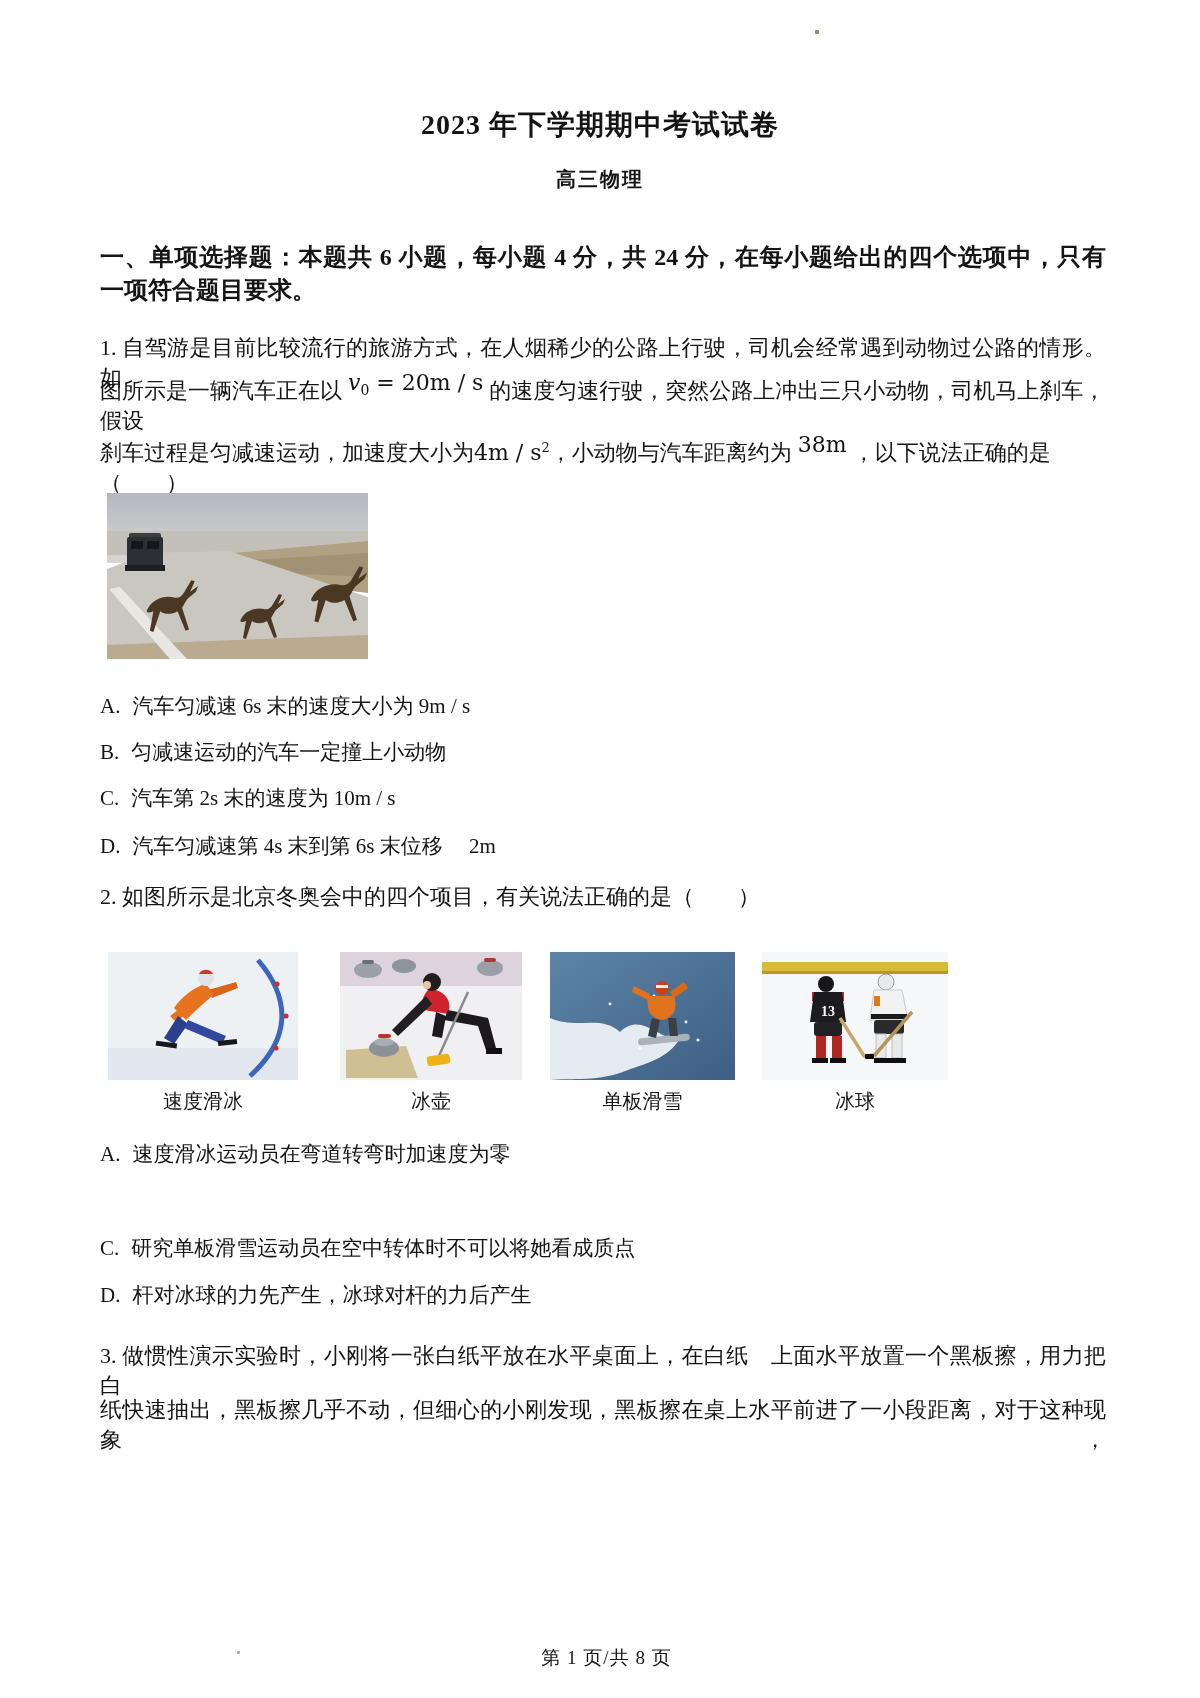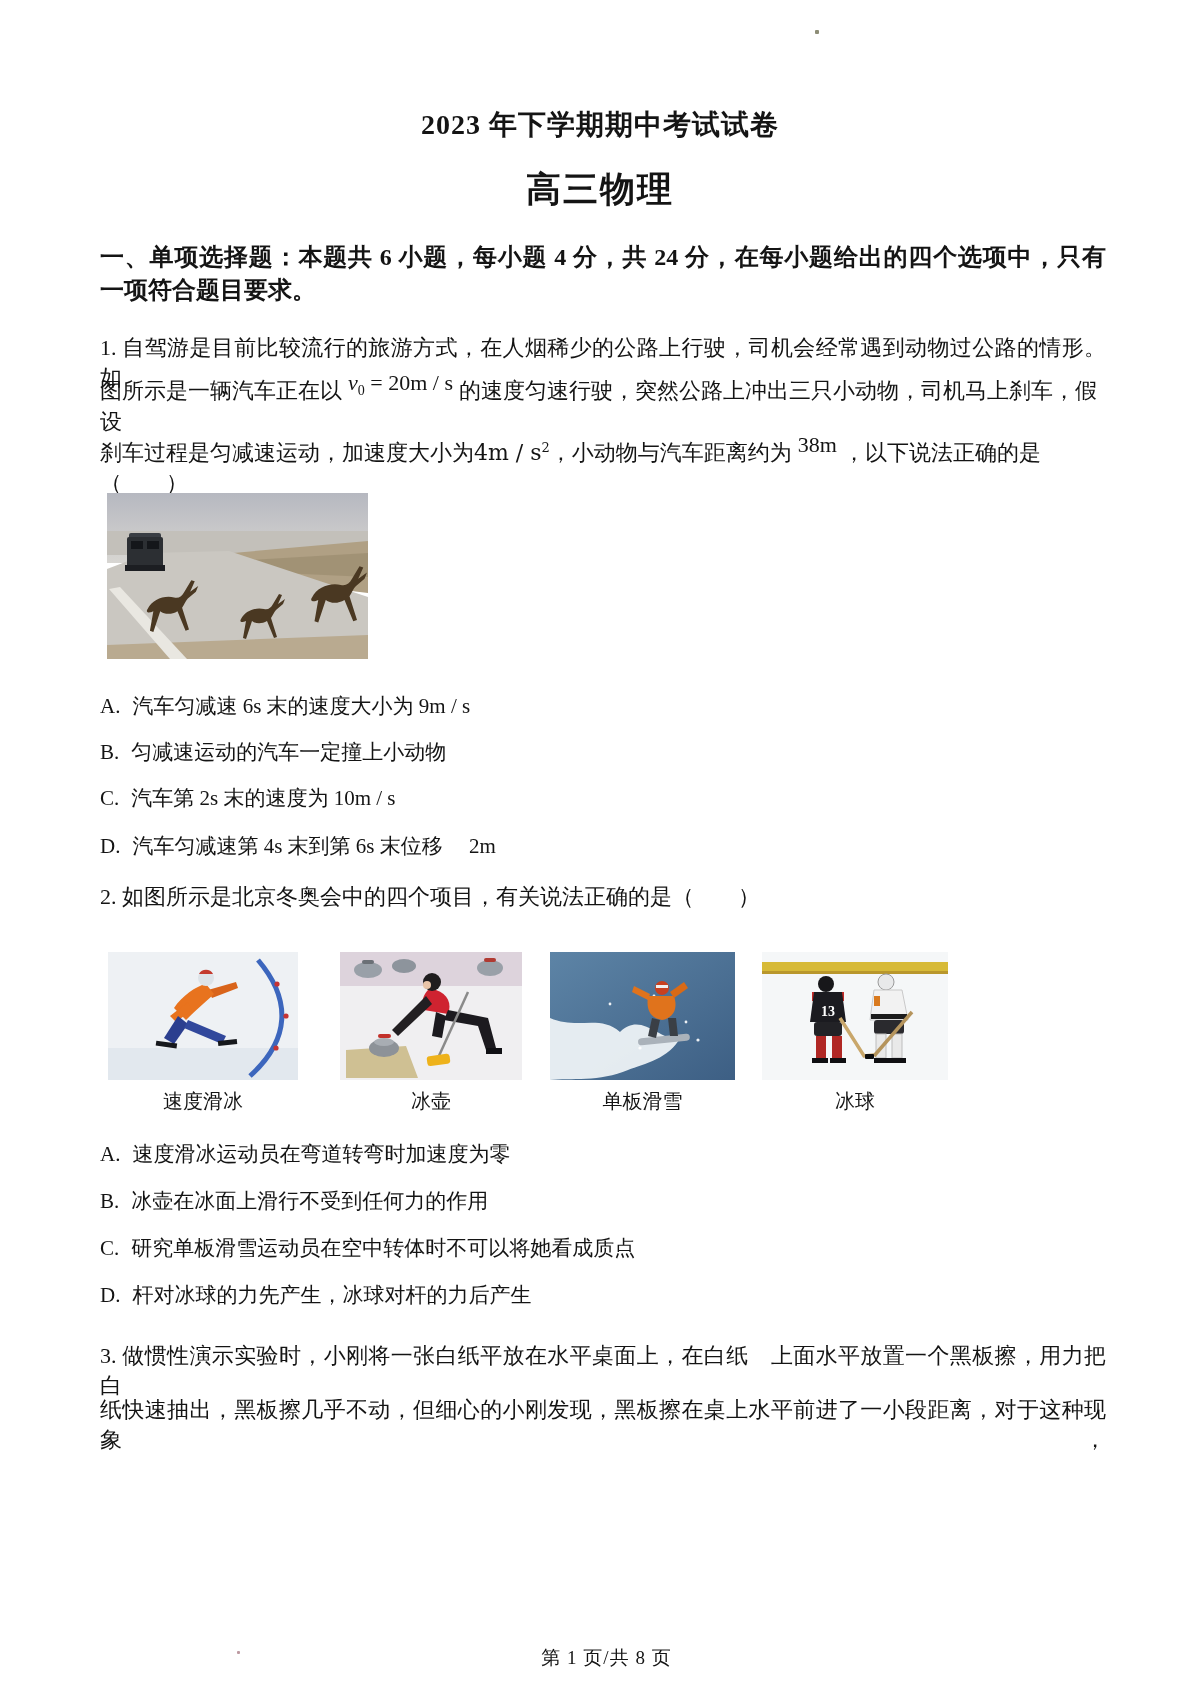--- a/index.html
+++ b/index.html
@@ -5,28 +5,28 @@
   * { margin:0; padding:0; box-sizing:border-box; }
   html,body { background:#ffffff; }
   .page {
     position:relative; width:1200px; height:1698px; margin:0 auto;
     background:#ffffff; color:#141414; overflow:hidden;
     font-family:"Liberation Serif","DejaVu Serif",serif;
   }
   .abs { position:absolute; }
   .centerline { left:0; width:1200px; text-align:center;font-family:Liberation Serif, serif; }
   .title { font-size:28px; font-weight:700; letter-spacing:1px; }
-  .subtitle { font-size:35px; font-weight:700; letter-spacing:2px; }
+  .subtitle { font-size:20px; font-weight:700; letter-spacing:2px; }
   .secline { left:100px; width:1006px; font-size:24px; font-weight:700; }
   .bodyline { left:100px; width:1006px; font-size:22px; white-space:normal; }
   .jl { text-align:justify; text-align-last:justify;margin-top:15px; }
   .optline { left:100px; width:1006px; font-size:21px; }
   .optline .lab { margin-right:12px; }
   .math { font-family:"DejaVu Serif",serif; }
-  .raised { position:relative; top:-8px; margin:0 6px; display:inline-block;font-family:Liberation Serif, serif; }
+  .raised { position:relative; top:-8px; margin:0 6px; display:inline-block; }
   .vit { font-style:italic; }
   sub { font-size:14px; }
   sup { font-size:13px; }
   .fig { position:absolute; overflow:hidden; }
   .caption { position:absolute; font-size:20px; text-align:center; }
   .footer { font-size:19px; letter-spacing:1px;padding-left:13px; }
   .speck { position:absolute; border-radius:1px; }
 </style>
 </head>
 <body>
@@ -202,21 +202,20 @@
       </g>
     </svg>
   </div>
 
   <div class="caption" style="left:108px;top:1088px;width:190px">速度滑冰</div>
   <div class="caption" style="left:340px;top:1088px;width:182px">冰壶</div>
   <div class="caption" style="left:550px;top:1088px;width:185px">单板滑雪</div>
   <div class="caption" style="left:762px;top:1088px;width:186px">冰球</div>
 
   <div class="abs optline" style="top:1140px"><span class="lab">A.</span><span>速度滑冰运动员在弯道转弯时加速度为零</span></div>
-  <div class="abs optline" style="top:1187px"><span class="lab">B.</span><span>冰壶在冰面上滑行不受到任何力的作用</span></div>
   <div class="abs optline" style="top:1234px"><span class="lab">C.</span><span>研究单板滑雪运动员在空中转体时不可以将她看成质点</span></div>
   <div class="abs optline" style="top:1281px"><span class="lab">D.</span><span>杆对冰球的力先产生，冰球对杆的力后产生</span></div>
 
   <div class="abs bodyline jl" style="top:1326px">3. 做惯性演示实验时，小刚将一张白纸平放在水平桌面上，在白纸　上面水平放置一个黑板擦，用力把白</div>
   <div class="abs bodyline jl" style="top:1380px">纸快速抽出，黑板擦几乎不动，但细心的小刚发现，黑板擦在桌上水平前进了一小段距离，对于这种现象，</div>
 
   <div class="abs centerline footer" style="top:1645px">第 1 页/共 8 页</div>
 
 </div>
 

